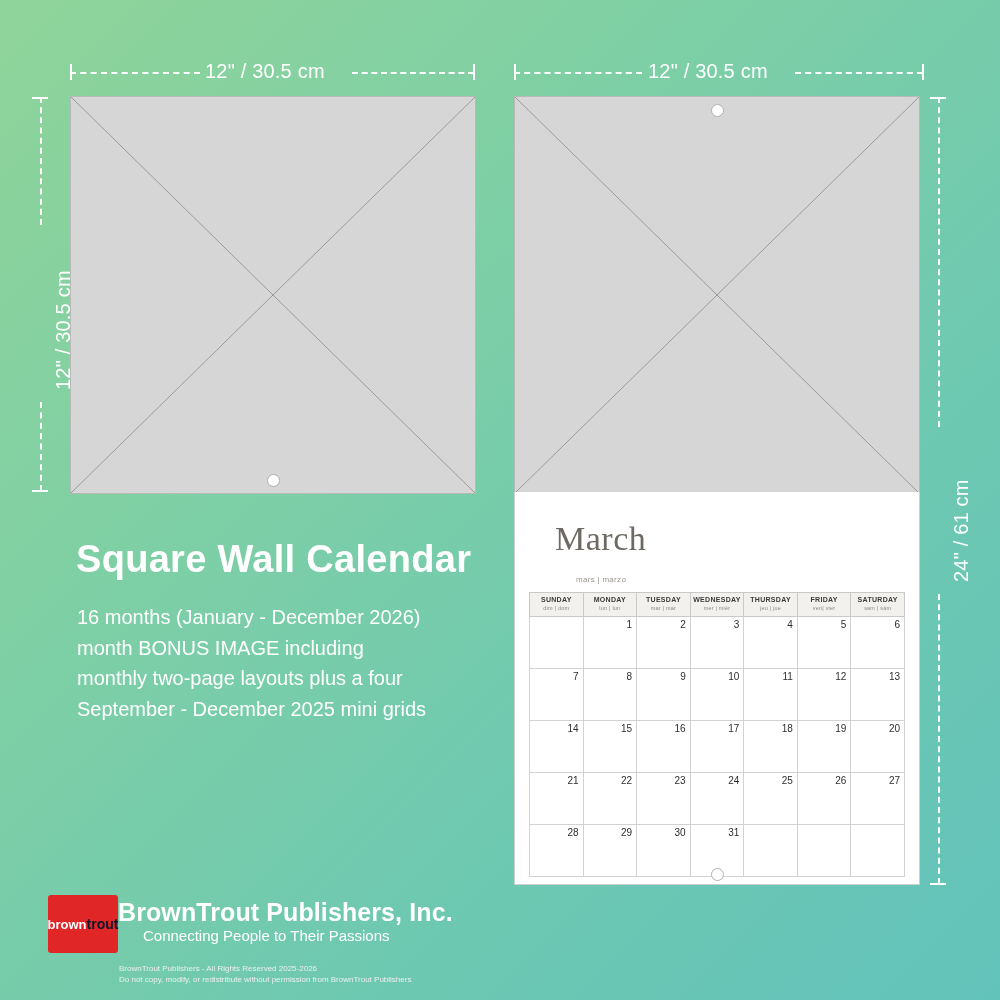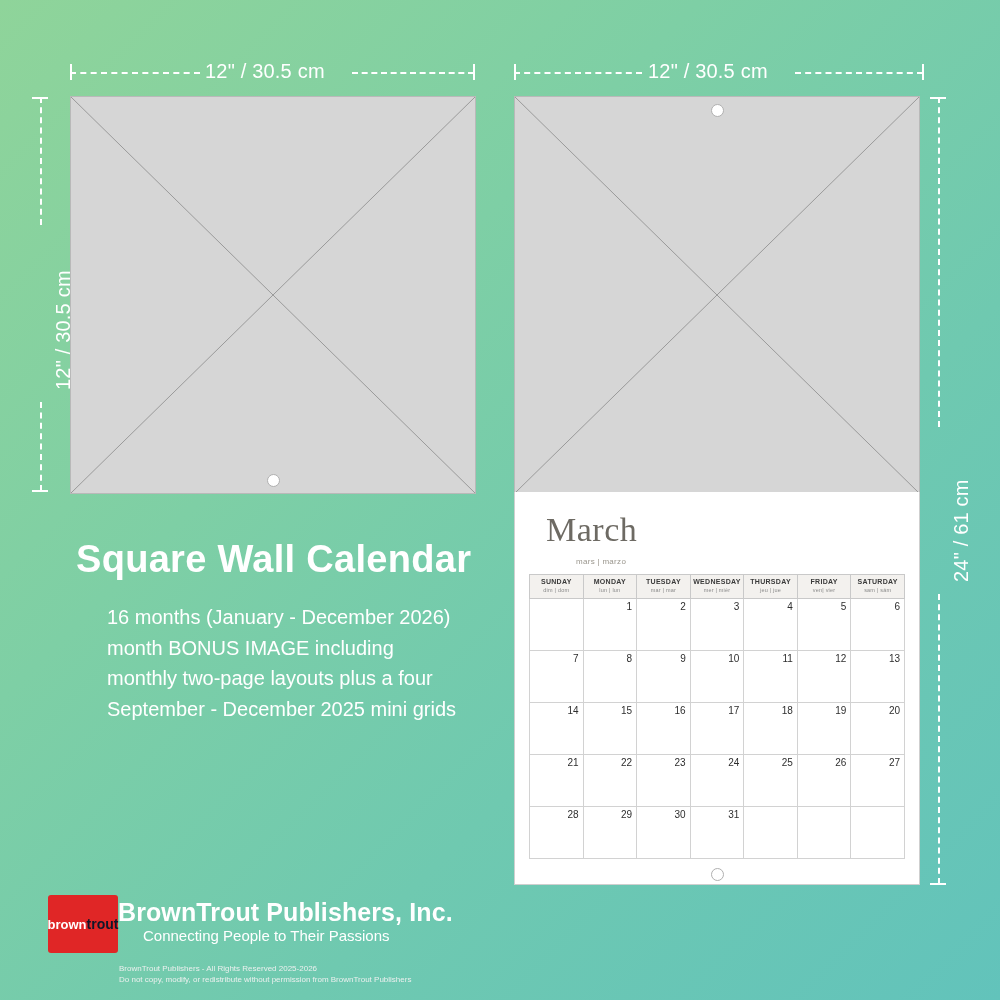--- a/index.html
+++ b/index.html
@@ -39,21 +39,21 @@
     position:absolute;width:11px;height:11px;border-radius:50%;
     background:#ffffff;border:1px solid #b0b0b0;
   }
 
   
   .calpage{
     position:absolute;background:#ffffff;border:1px solid #cfcfcf;border-top:none;
   }
   .month-name{
     font-family:"Liberation Serif", serif;
-    font-size:34px;color:#6d6a63;margin:7px;padding:14px 0 0 24px;line-height:1;
+    font-size:34px;color:#6d6a63;margin:16px;padding:14px 0 0 24px;line-height:1;
     letter-spacing:.5px;
   }
   .month-sub{
     font-size:8px;color:#9a968d;padding:3px 0 0 26px;letter-spacing:.3px;margin-left:35px;
   }
   table.cal{
     border-collapse:collapse;width:calc(100% - 28px);margin:8px 14px 0 14px;
     table-layout:fixed;
   }
   table.cal th{
@@ -207,21 +207,21 @@
         <td></td>
         <td></td>
         <td></td>
       </tr>
     </tbody>
   </table>
   <div class="hole" style="left:196px;top:376px;"></div>
 </div>
 
 <div class="title" style="left:76px;top:538px;">Square Wall Calendar</div>
-<div class="desc" style="left:77px;top:602px;width:430px;margin-left:30px;">
+<div class="desc" style="left:77px;top:602px;width:430px;">
   <div>16 months (January - December 2026)</div>
   <div>month BONUS IMAGE including</div>
   <div>monthly two-page layouts plus a four</div>
   <div>September - December 2025 mini grids</div>
 </div>
 
 <div class="logo" style="left:48px;top:895px;">
   <svg class="fish" width="48" height="18" viewBox="0 0 48 18">
     <path d="M2 9 C10 2, 30 2, 40 8 L47 3 L45 9 L47 15 L40 10 C30 16, 10 16, 2 9 Z" fill="#ffffff"></path>
     <circle cx="10" cy="8" r="1.2" fill="#e02626"></circle>

